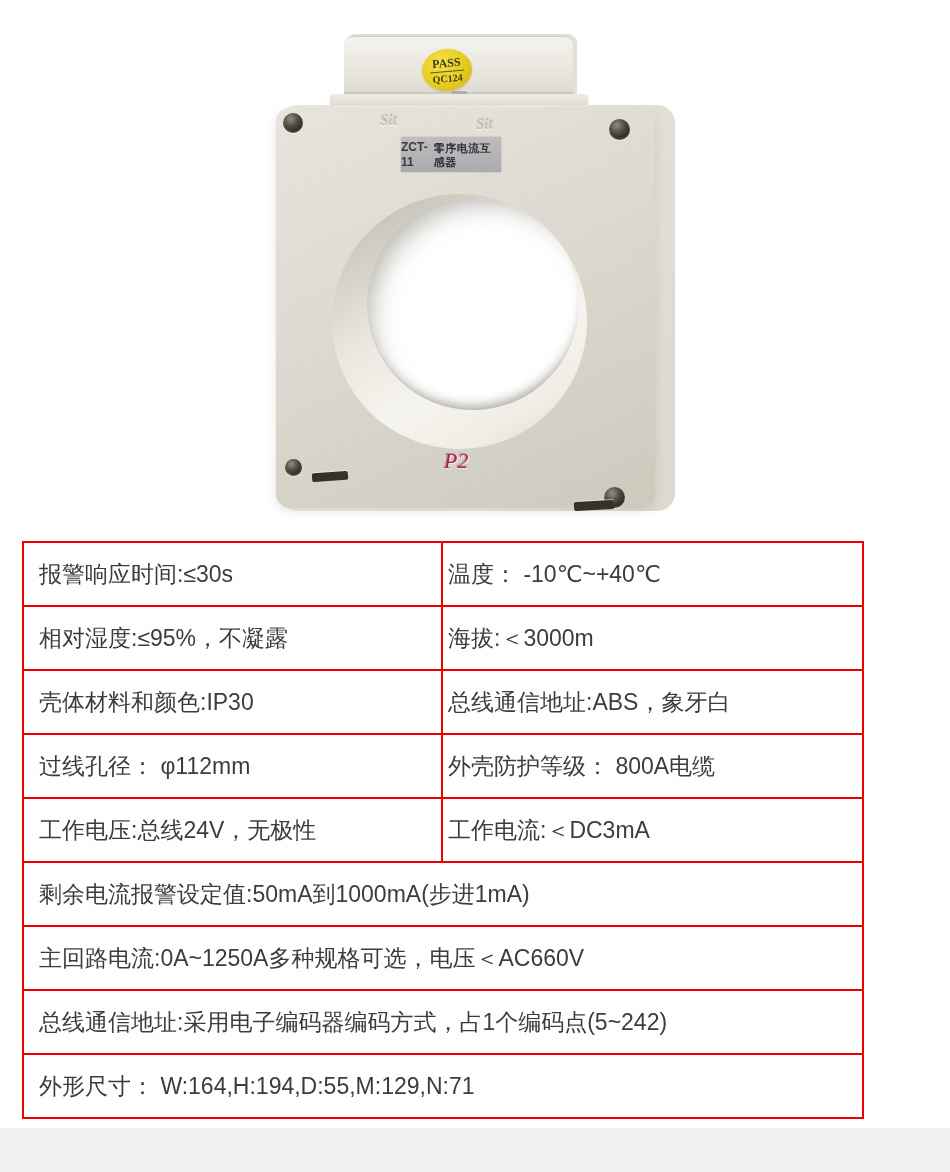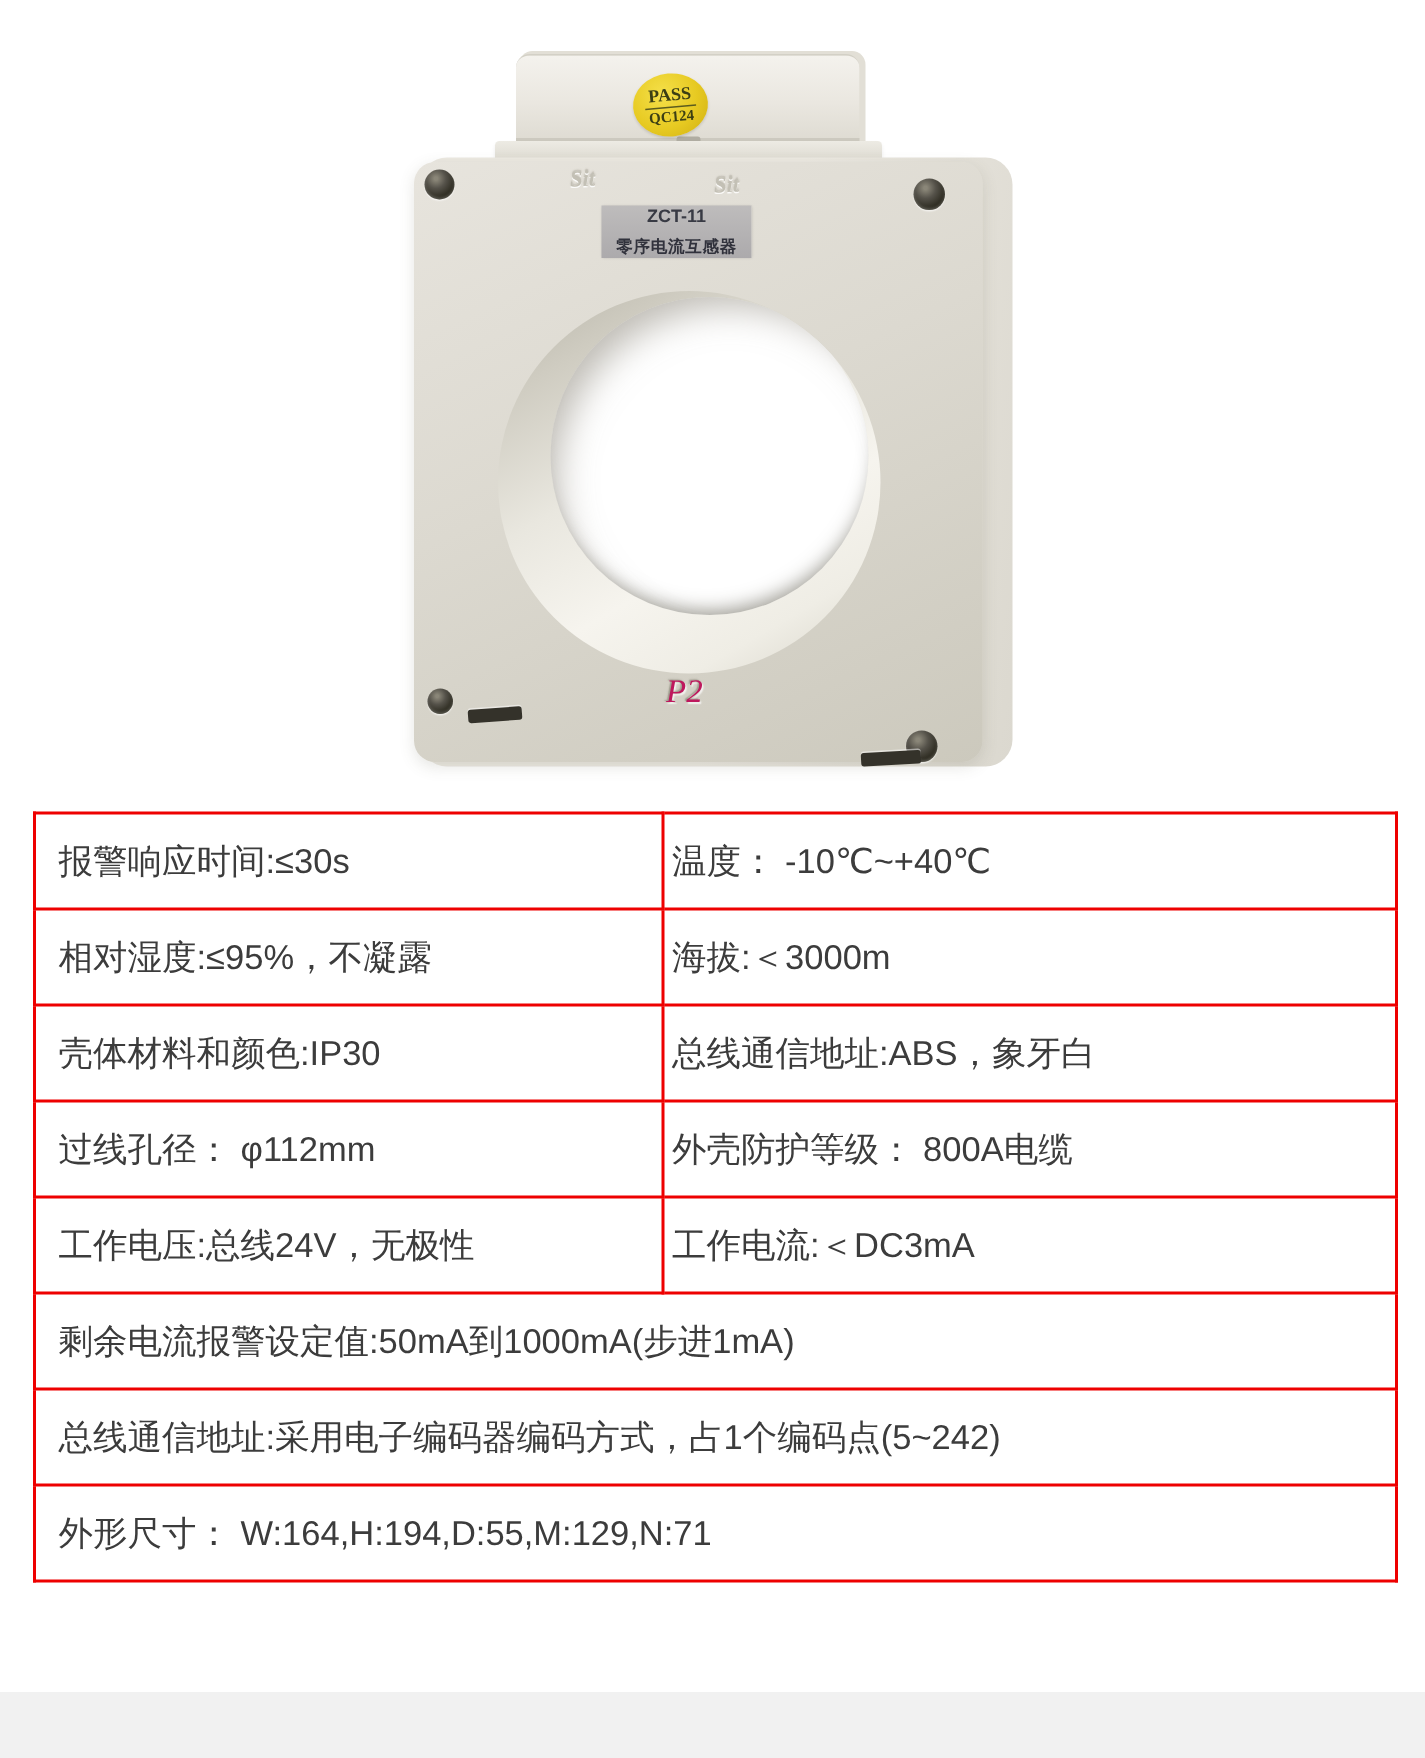--- a/index.html
+++ b/index.html
@@ -42,21 +42,21 @@
 
   .mold-mark { position:absolute; font-family:"Liberation Serif",serif; font-style:italic;
     font-weight:bold; font-size:15px; color:#c3c0b5;
     text-shadow:0 1px 0 rgba(255,255,255,.85), 0 -1px 1px rgba(120,115,100,.35);
     transform:rotate(-2deg); }
   .mm1 { left:380px; top:112px; }
   .mm2 { left:476px; top:116px; }
 
   .model-label { position:absolute; left:401px; top:137px; width:100px; height:35px;
     background:linear-gradient(180deg,#bebcbc,#acaaac);
-    display:flex; flex-direction:column; align-items:center; justify-content:space-between;
+    display:flex; flex-direction:row; align-items:center; justify-content:flex-end;
     box-shadow:0 0 2px rgba(0,0,0,.2); }
   .model-label .model { font-size:12px; font-weight:bold; color:#383a44; line-height:15px; }
   .model-label .name  { font-size:11px; font-weight:bold; color:#31323c; line-height:14px; letter-spacing:.5px; }
 
   .hole { position:absolute; left:332px; top:194px; width:255px; height:255px; border-radius:50%;
     background:linear-gradient(150deg,#b7b4a8 0%,#cfccc1 18%,#e9e7df 42%,#f6f4ee 64%,#efede5 82%,#d7d4c9 100%);
     overflow:hidden; }
   .hole-bore { position:absolute; left:35px; top:4px; width:212px; height:212px; border-radius:50%;
     background:#ffffff;
     box-shadow:inset 14px 16px 24px -10px rgba(125,120,105,.5),
@@ -73,21 +73,21 @@
   .slot { position:absolute; background:#34322a; border-radius:2px;
     box-shadow:0 -1px 0 rgba(255,255,255,.5); }
   .slot-l { left:312px; top:472px; width:36px; height:9px; transform:rotate(-4deg); }
   .slot-r { left:574px; top:501px; width:40px; height:9px; transform:rotate(-3deg); }
 
   .bottom-mark { position:absolute; left:444px; top:448px;
     font-family:"Liberation Serif",serif; font-size:22px; color:#be185d;
     text-shadow:-1px -1px 1px rgba(110,105,90,.55), 1px 1px 1px rgba(255,255,255,.75);font-style:italic; }
 
   
-  .spec-table { position:absolute; left:22px; top:541px; width:910px;
+  .spec-table { position:absolute; left:22px; top:541px; width:842px;
     border-collapse:collapse; table-layout:fixed; }
   .spec-table td { border:2px solid #ee0000; height:64px; vertical-align:middle;
     font-size:23px; color:#3c3c3c; padding-left:15px; background:#ffffff;
     overflow:hidden; white-space:nowrap; }
   .spec-table td.col-l { width:419px; }
   .spec-table td.col-r { padding-left:5px; }
 
   
   .footer-strip { position:absolute; left:0; top:1128px; width:950px; height:44px;
     background:#f1f1f1; }
@@ -157,20 +157,23 @@
         <td class="col-r">外壳防护等级： 800A电缆</td>
       </tr>
       <tr>
         <td class="col-l">工作电压:总线24V，无极性</td>
         <td class="col-r">工作电流:＜DC3mA</td>
       </tr>
       <tr>
         <td colspan="2">剩余电流报警设定值:50mA到1000mA(步进1mA)</td>
       </tr>
       <tr>
+        <td colspan="2">主回路电流:0A~1250A多种规格可选，电压＜AC660V</td>
+      </tr>
+      <tr>
         <td colspan="2">总线通信地址:采用电子编码器编码方式，占1个编码点(5~242)</td>
       </tr>
       <tr>
         <td colspan="2">外形尺寸： W:164,H:194,D:55,M:129,N:71</td>
       </tr>
     </tbody>
   </table>
 
   <div class="footer-strip"></div>
 </div>

